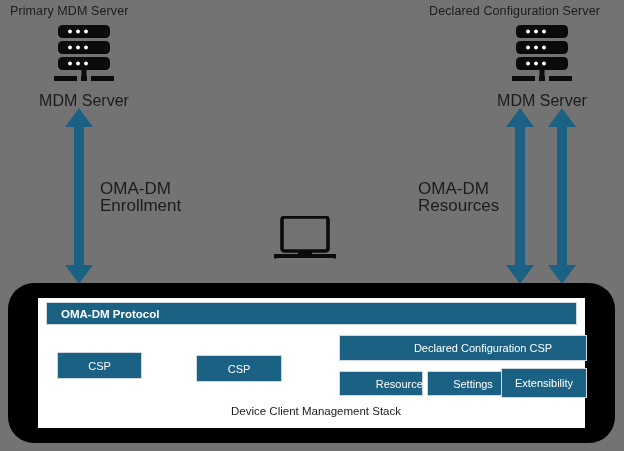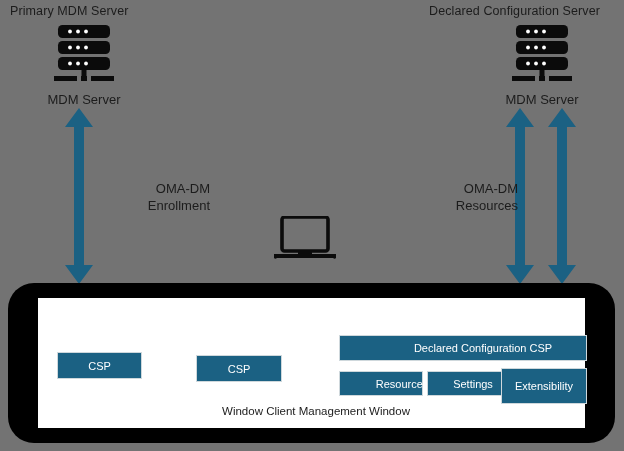--- a/index.html
+++ b/index.html
@@ -21,41 +21,41 @@
   .abs { position: absolute; }
 
   
   .caption {
     font-size: 12.5px;
     color: #1c1c1c;
     white-space: nowrap;
     letter-spacing: 0.1px;
   }
   .sublabel {
-    font-size: 13px;
+    font-size: 16px;
     color: #1c1c1c;
     white-space: nowrap;
     text-align: center;
   }
 
   
   .server-icon { width: 72px; height: 62px; }
 
   
   .laptop-icon { width: 62px; height: 46px; }
 
   
   .arrow { display: block; }
 
   
   .flow-label {
-    font-size: 13px;
+    font-size: 17px;
     line-height: 17px;
     color: #1c1c1c;
-    text-align: right;
+    text-align: left;
     white-space: nowrap;
   }
 
   
   .device-shell {
     left: 8px;
     top: 283px;
     width: 607px;
     height: 160px;
     background: #000000;
@@ -182,28 +182,29 @@
       <rect x="8" y="1" width="46" height="34" rx="2.5" fill="none" stroke="#0b0b0b" stroke-width="3.6"></rect>
       <path d="M0 38 h62 a1,1 0 0 1 -3,4 H3 a1,1 0 0 1 -3,-4 Z" fill="#0b0b0b"></path>
       <rect x="24" y="35" width="14" height="3" fill="#0b0b0b"></rect>
     </svg>
   </div>
 
 
   <div class="abs device-shell"></div>
   <div class="abs device-inner"></div>
 
+  <div class="abs tbox protocol" style="left:46px; top:302px; width:531px; height:23px;">OMA-DM Protocol</div>
 
   <div class="abs tbox" style="left:57px; top:352px; width:85px; height:27px;">CSP</div>
 
   <div class="abs tbox" style="left:196px; top:355px; width:86px; height:27px;">CSP</div>
 
   <div class="abs tbox" style="left:339px; top:335px; width:248px; height:26px;padding-left:40px;">Declared Configuration CSP</div>
 
   <div class="abs tbox" style="left:339px; top:371px; width:84px; height:25px;padding-left:42px;">Resources</div>
 
   <div class="abs tbox" style="left:427px; top:371px; width:92px; height:25px;">Settings</div>
 
-  <div class="abs tbox" style="left:501px; top:368px; width:86px; height:36px;">Extensibility</div>
-
-  <div class="abs stack-caption" style="left:182px; top:405px; width:268px;">Window Client Management Window</div>
+  <div class="abs tbox" style="left:501px; top:368px; width:86px; height:30px;">Extensibility</div>
+
+  <div class="abs stack-caption" style="left:182px; top:405px; width:268px;">Device Client Management Stack</div>
 
 </div>
 
 </body></html>

